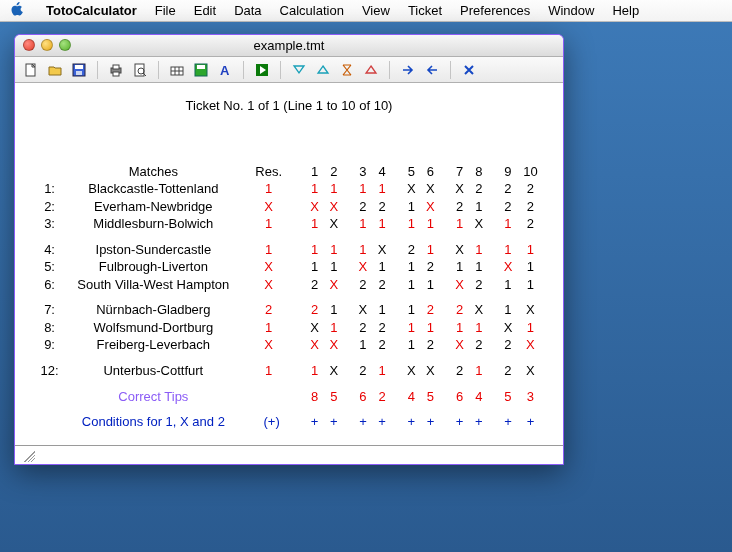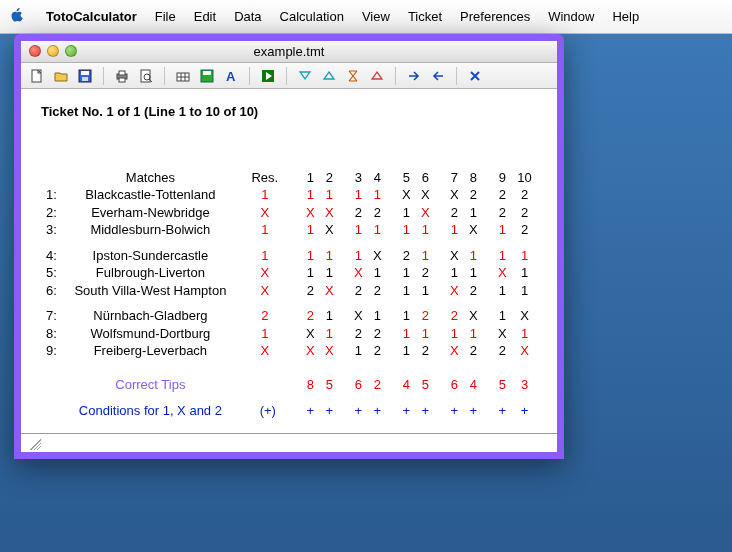--- a/index.html
+++ b/index.html
@@ -6,39 +6,39 @@
   body {
     width: 732px; height: 552px;
     background: linear-gradient(180deg, #3d7ab8 0%, #2a5a8f 100%);
     font-family: "Lucida Grande", -apple-system, sans-serif;
     font-size: 13px;
     position: relative;
     overflow: hidden;
   }
   
   .menubar {
-    height: 34px;
+    height: 22px;
     background: linear-gradient(#fdfdfd, #f3f3f3);
     border-bottom: 1px solid #bdbdbd;
     display: flex; align-items: center;
     padding: 0 10px;
     gap: 18px;
     font-size: 13px;
     color: #000;
   }
   .menubar .apple { width: 14px; margin-right: 4px; }
   .menubar .appname { font-weight: bold; }
   .menubar span { cursor: default; }
   
   .window {
     position: absolute;
     left: 14px; top: 34px;
     width: 550px;
     background: #fff;
-    border: 7px solid #8b5cf6;
+    border: 1px solid #8b5cf6;
     border-radius: 6px 6px 0 0;
     box-shadow: 0 8px 30px rgba(0,0,0,0.45);
     display: flex; flex-direction: column;
   }
   .titlebar {
     height: 22px;
     background: linear-gradient(#f7f7f7, #dcdcdc);
     border-bottom: 1px solid #b0b0b0;
     border-radius: 6px 6px 0 0;
     display: flex; align-items: center; justify-content: center;
@@ -66,21 +66,21 @@
     border-radius: 3px;
   }
   .sep { width: 1px; height: 18px; background: #c4c4c4; margin: 0 4px; }
   
   .content {
     padding: 14px 20px 8px 20px;
     font-family: "Lucida Grande", sans-serif;
     font-size: 13px;
     line-height: 1.35;
   }
-  .ticket-title { text-align: left; font-weight: bold; margin-bottom: 24px; }
+  .ticket-title { text-align: center; font-weight: normal; margin-bottom: 24px; }
   table.grid { border-collapse: collapse; width: 100%; margin-top: 48px; }
   table.grid td, table.grid th {
     padding: 0 4px;
     text-align: center;
     font-weight: normal;
     white-space: nowrap;
   }
   th.mlabel, td.mlabel { text-align: left; padding-left: 0; }
   td.idx { text-align: right; padding-right: 0; }
   td.rescol { font-weight: bold; }
@@ -404,20 +404,35 @@
             <td class="blk pairgap">1</td>
             <td class="blk ">2</td>
             <td class="red pairgap">X</td>
             <td class="blk ">2</td>
             <td class="blk pairgap">2</td>
             <td class="red ">X</td>
           </tr>
           <tr class="spacer">
             <td colspan="14"></td>
           </tr>
+          <tr>
+            <td class="idx">12:</td>
+            <td class="mlabel">Unterbus-Cottfurt</td>
+            <td class="red rescol" style="padding-left: 10px; padding-right: 10px;">1</td>
+            <td class="red pairgap">1</td>
+            <td class="blk ">X</td>
+            <td class="blk pairgap">2</td>
+            <td class="red ">1</td>
+            <td class="blk pairgap">X</td>
+            <td class="blk ">X</td>
+            <td class="blk pairgap">2</td>
+            <td class="red ">1</td>
+            <td class="blk pairgap">2</td>
+            <td class="blk ">X</td>
+          </tr>
           <tr class="spacer">
             <td colspan="14"></td>
           </tr>
           <tr class="correct-row">
             <td class="idx"></td>
             <td class="mlabel correct-label">Correct Tips</td>
             <td style="padding-left: 10px;"></td>
             <td class="red pairgap">8</td>
             <td class="red">5</td>
             <td class="red pairgap">6</td>

